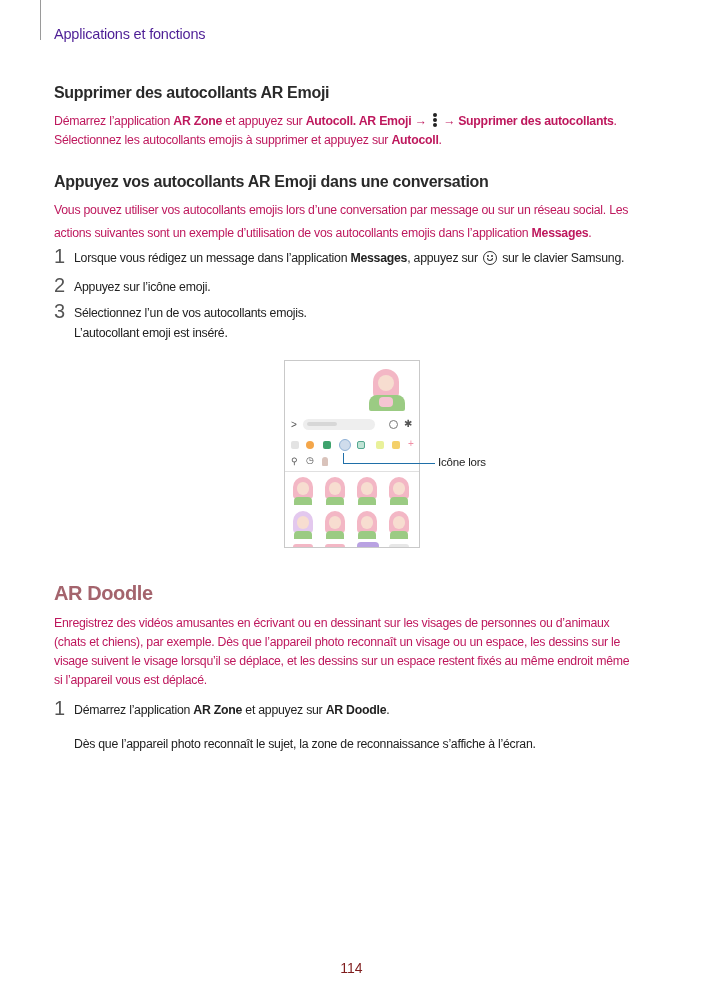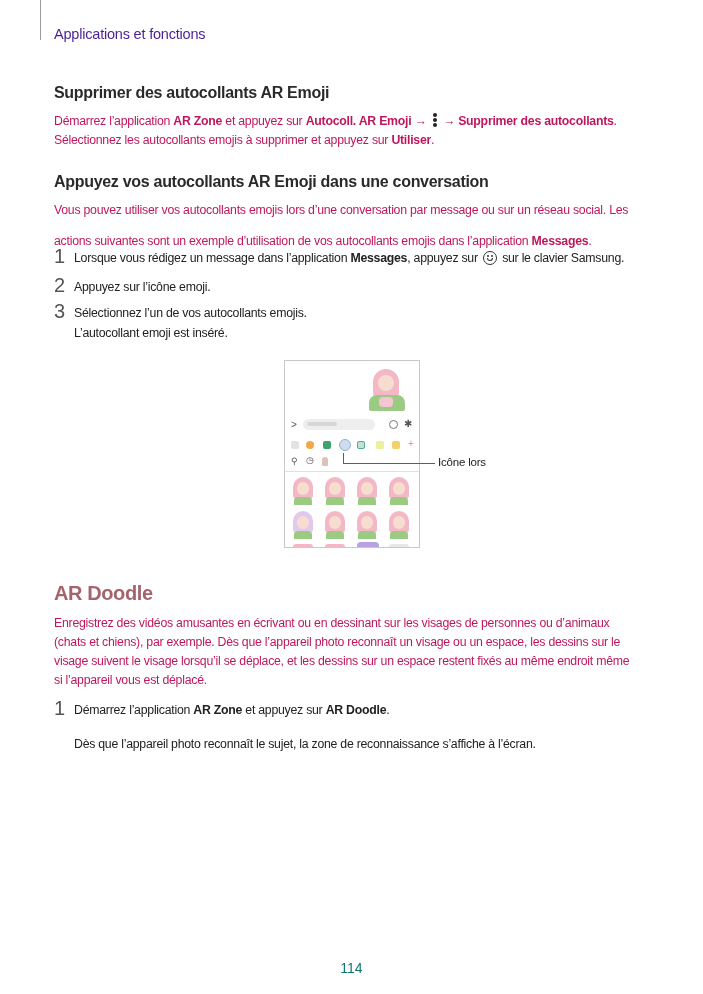--- a/index.html
+++ b/index.html
@@ -15,21 +15,21 @@
   .step .txt { position:absolute; left:20px; top:0; white-space:nowrap; }
   .step .sub { position:absolute; left:20px; top:20px; white-space:nowrap; }
   .kebab { display:inline-block; width:6px; height:14px; vertical-align:-2px; margin:0 2px; position:relative; }
   .kebab i { position:absolute; left:1px; width:4px; height:4px; border-radius:50%; background:#222; }
   .smiley { display:inline-block; width:14px; height:14px; border:1.2px solid #333; border-radius:50%;
             vertical-align:-3px; position:relative; margin:0 2px; box-sizing:border-box; }
   .smiley::before, .smiley::after { content:""; position:absolute; top:3px; width:2px; height:2px; background:#333; border-radius:50%; }
   .smiley::before { left:3px; } .smiley::after { right:3px; }
   .smiley i { position:absolute; left:3px; top:6px; width:6px; height:3px; border:1.2px solid #333; border-top:none; border-radius:0 0 6px 6px; box-sizing:border-box; }
   .h1 { position:absolute; left:54px; top:582px; font-size:20px; font-weight:bold; color:#a4646d; letter-spacing:-0.4px; }
-  .page-num { position:absolute; left:0; width:703px; text-align:center; top:960px; font-size:14px; color:#0f766e; }
+  .page-num { position:absolute; left:0; width:703px; text-align:center; top:960px; font-size:14px; color:#7f1d1d; }
 
   
   .phone { position:absolute; left:284px; top:360px; width:134px; height:186px; border:1px solid #c9c9c9; background:#fff; overflow:hidden; }
   .sticker-big { position:absolute; right:10px; top:6px; width:44px; height:46px; }
   .input-row { position:absolute; left:0; top:56px; width:134px; height:16px; }
   .chev { position:absolute; left:6px; top:2px; font-size:10px; color:#555; }
   .input-pill { position:absolute; left:18px; top:2px; width:72px; height:11px; background:#eeeeee; border-radius:6px; }
   .input-pill i { position:absolute; left:4px; top:3px; width:30px; height:4px; background:#d7d7d7; border-radius:2px; }
   .emo-small { position:absolute; left:104px; top:3px; width:9px; height:9px; border:1px solid #777; border-radius:50%; box-sizing:border-box; }
   .voice { position:absolute; left:119px; top:1px; font-size:10px; color:#555; }
@@ -50,26 +50,26 @@
 <body>
 
 <div class="margin-rule"></div>
 <div class="running-head">Applications et fonctions</div>
 
 <div class="h2" style="top:84px">Supprimer des autocollants AR Emoji</div>
 <div class="p" style="top:112px; white-space:nowrap">
   <span>Démarrez l’application </span><b>AR Zone</b><span> et appuyez sur </span><b>Autocoll. AR Emoji</b><span> → </span><span class="kebab"><i style="top:0"></i><i style="top:5px"></i><i style="top:10px"></i></span><span> → </span><b>Supprimer des autocollants</b><span>.</span>
 </div>
 <div class="p" style="top:131px; white-space:nowrap">
-  <span>Sélectionnez les autocollants emojis à supprimer et appuyez sur </span><b>Utiliser</b><span>.</span>
+  <span>Sélectionnez les autocollants emojis à supprimer et appuyez sur </span><b>Autocoll</b><span>.</span>
 </div>
 
 <div class="h2" style="top:173px">Appuyez vos autocollants AR Emoji dans une conversation</div>
 <div class="p" style="top:201px; white-space:nowrap">Vous pouvez utiliser vos autocollants emojis lors d’une conversation par message ou sur un réseau social. Les</div>
-<div class="p" style="top:232px; white-space:nowrap">
+<div class="p" style="top:224px; white-space:nowrap">
   <span>actions suivantes sont un exemple d’utilisation de vos autocollants emojis dans l’application </span><b>Messages</b><span>.</span>
 </div>
 
 <div class="step" style="top:251px">
   <span class="num">1</span>
   <span class="txt"><span>Lorsque vous rédigez un message dans l’application </span><b>Messages</b><span>, appuyez sur </span><span class="smiley"><i></i></span><span> sur le clavier Samsung.</span></span>
 </div>
 <div class="step" style="top:280px">
   <span class="num">2</span>
   <span class="txt">Appuyez sur l’icône emoji.</span>

